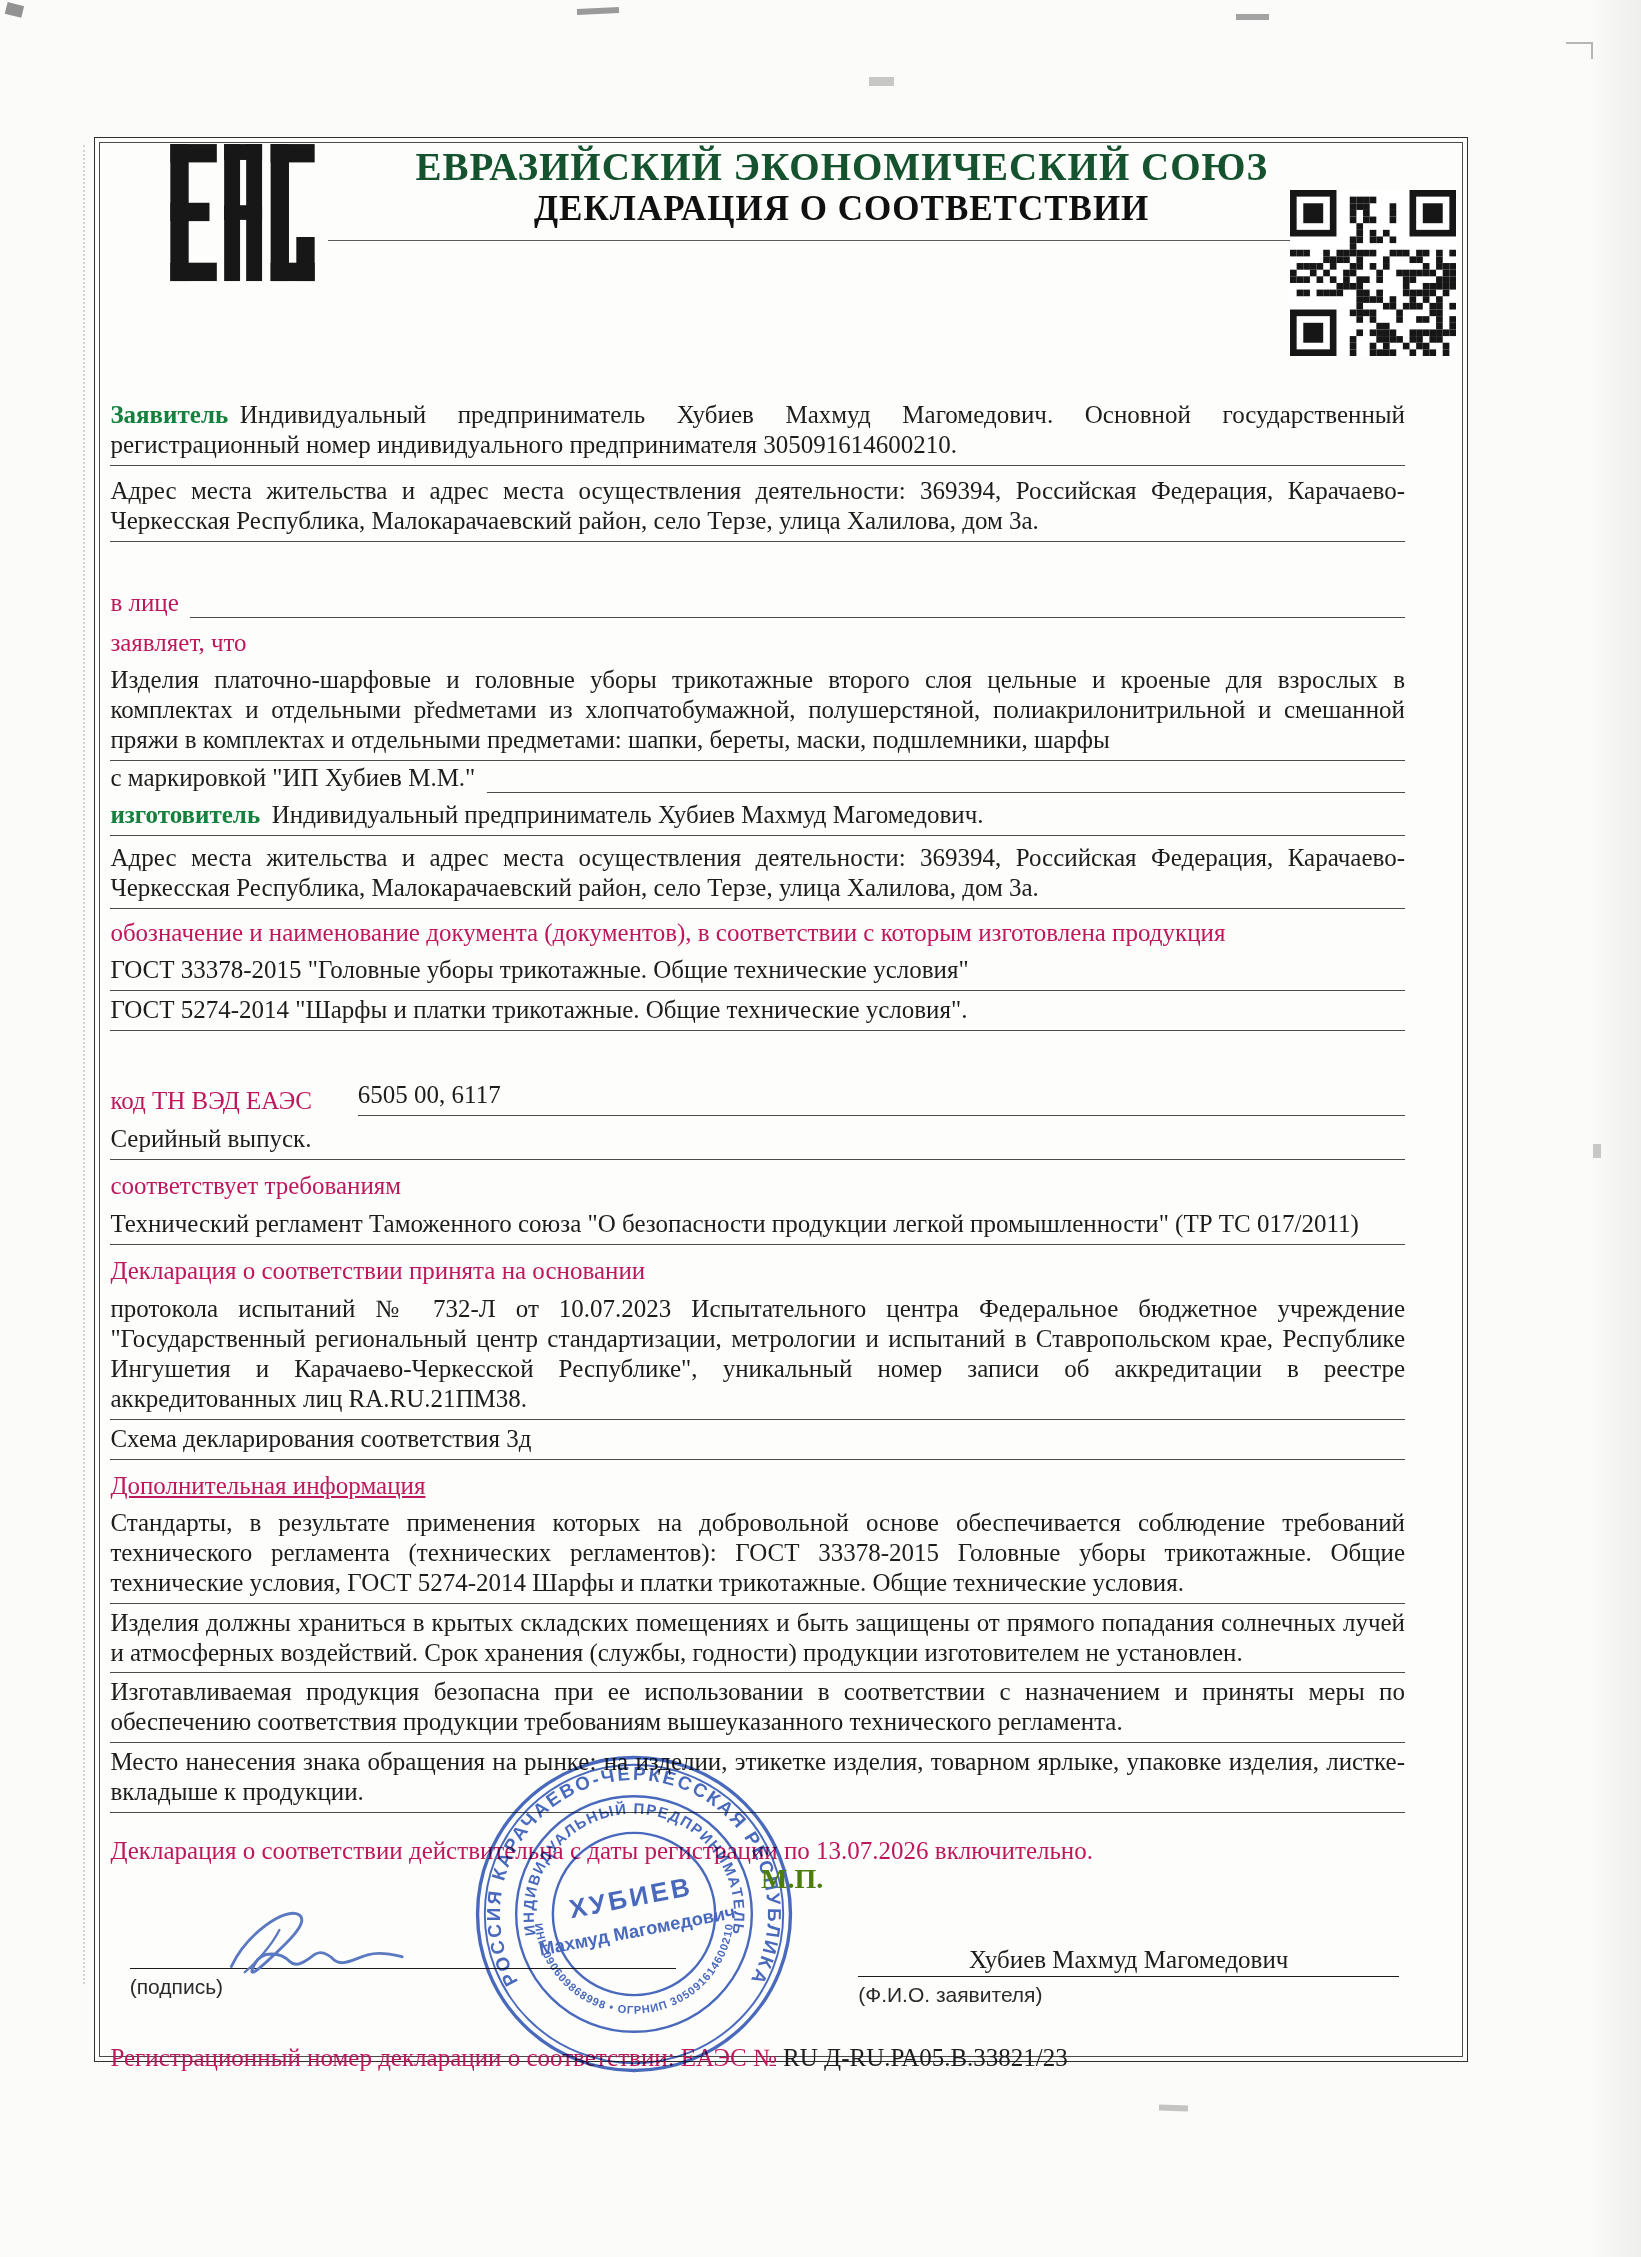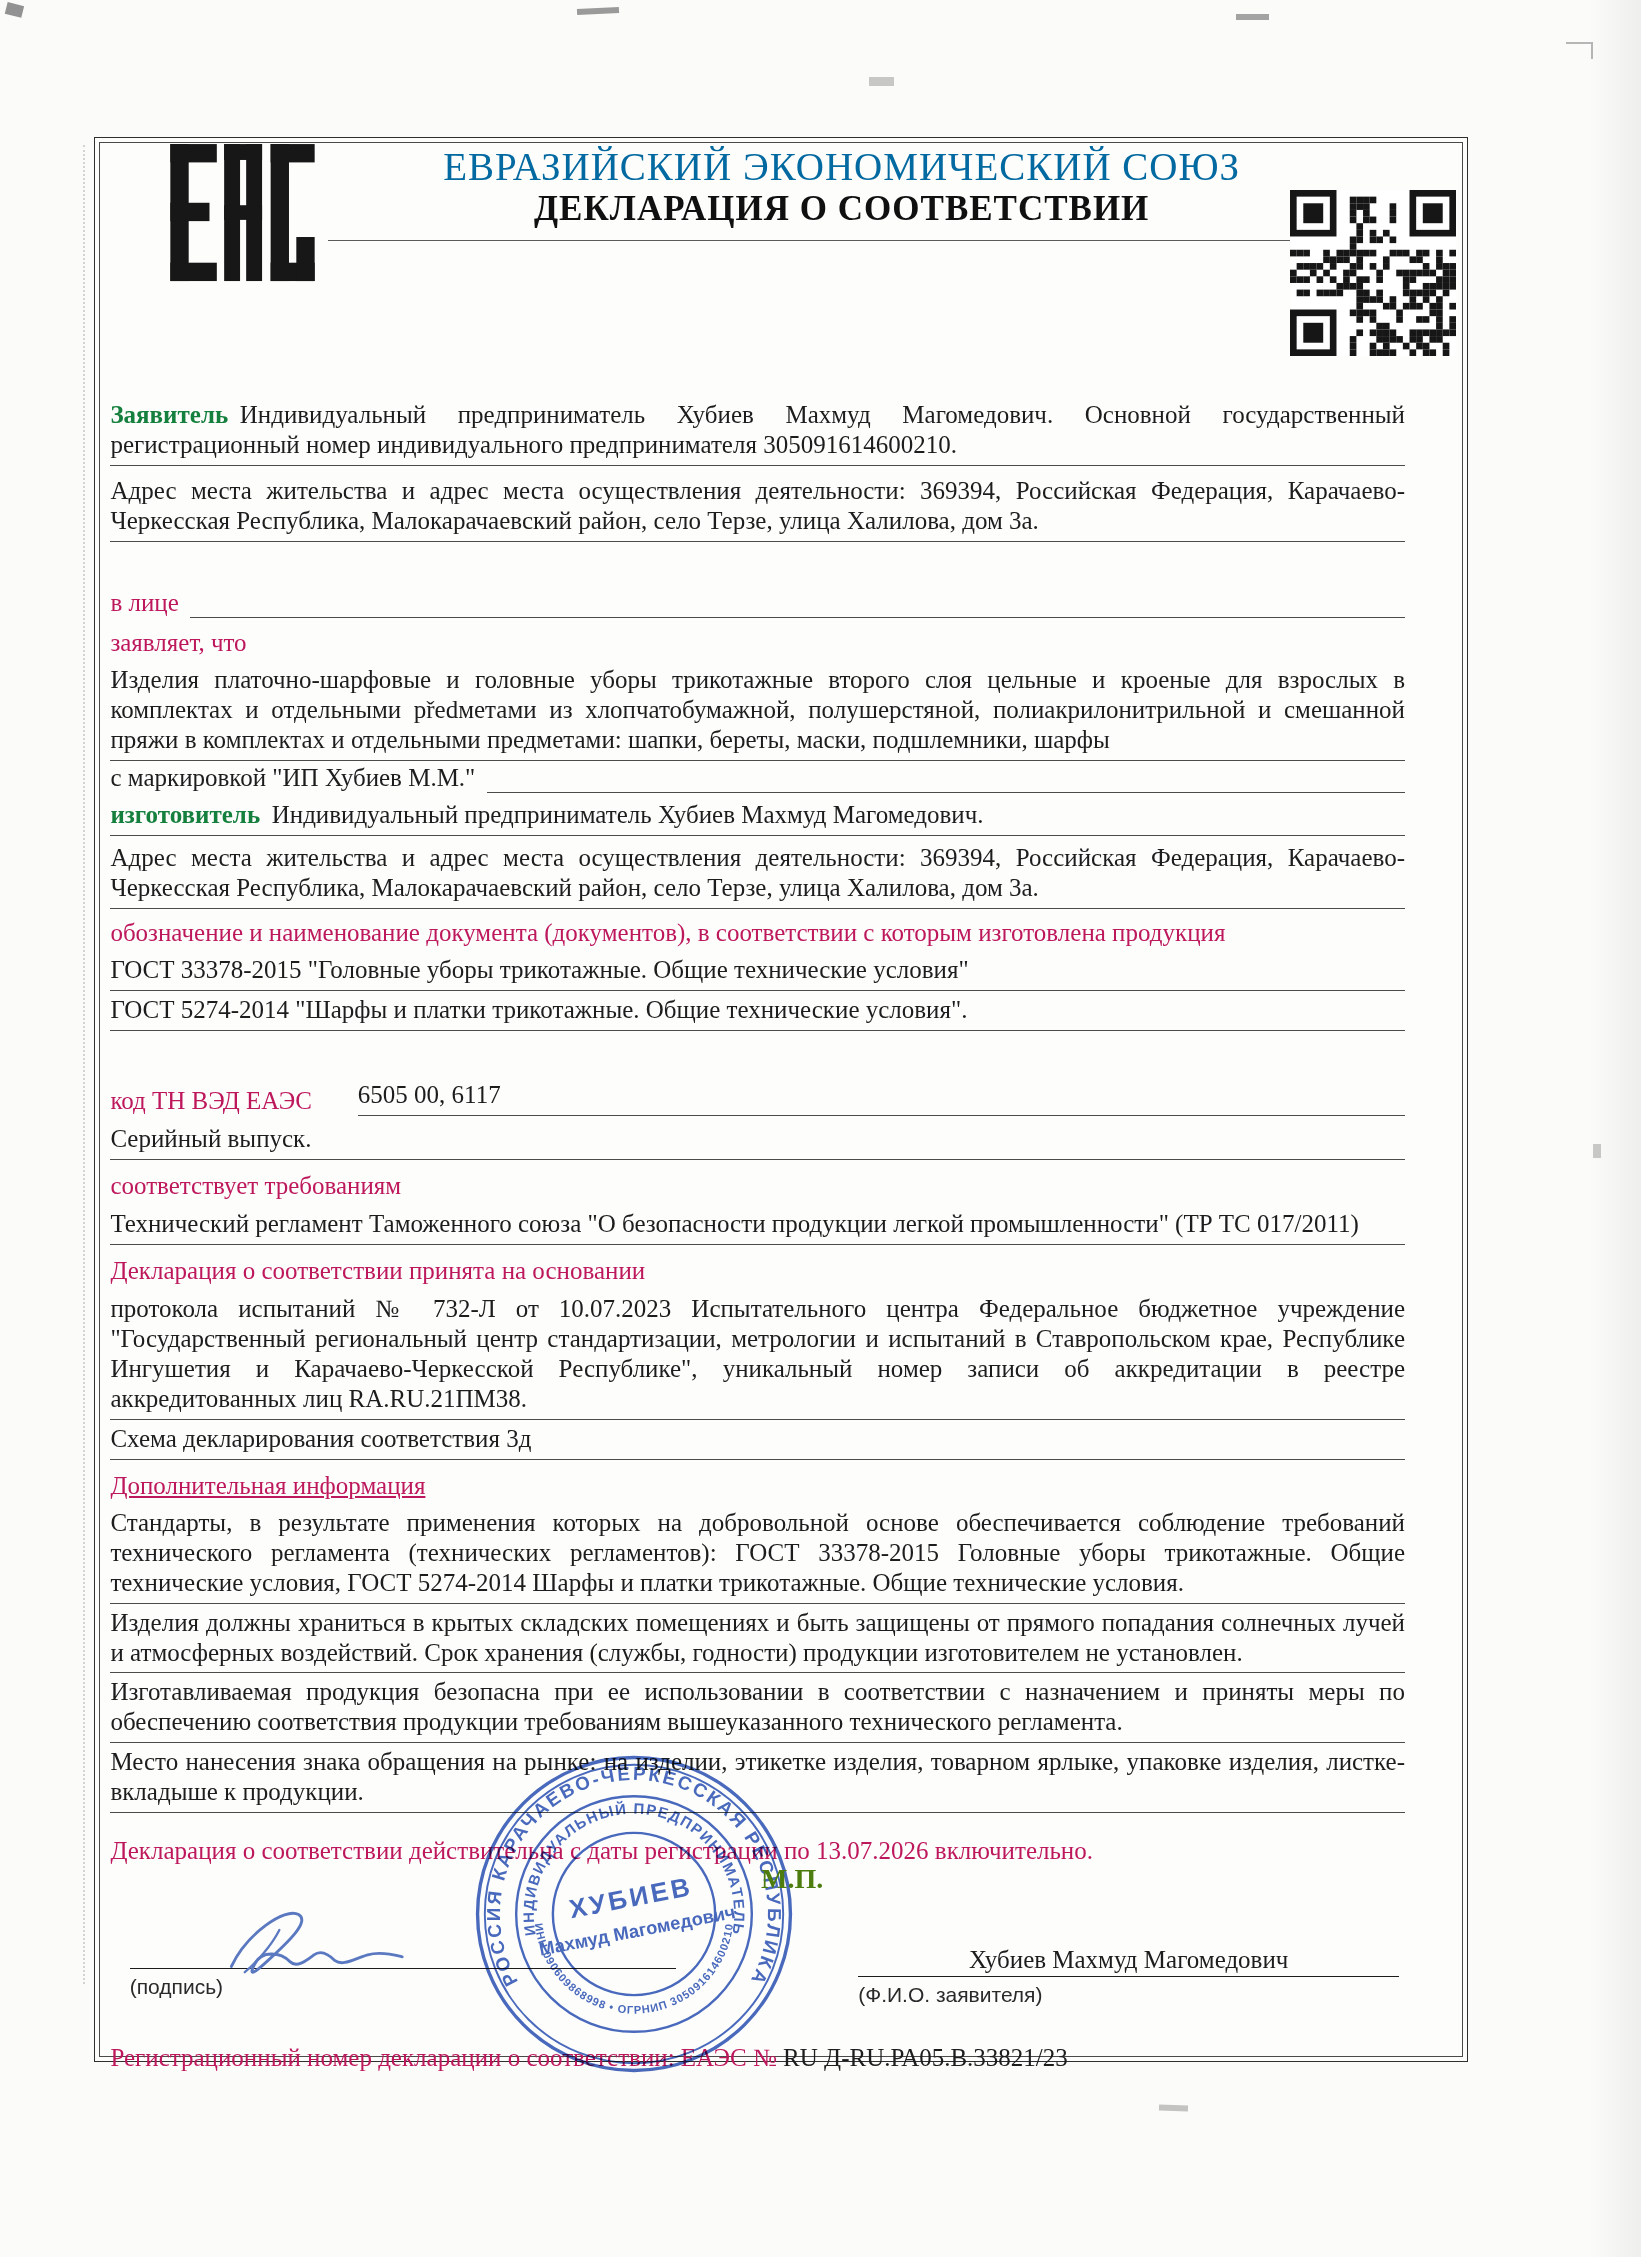--- a/index.html
+++ b/index.html
@@ -5,21 +5,21 @@
   html,body{margin:0;padding:0;width:1641px;height:2257px;background:#fbfbf9;
     font-family:"Liberation Serif",serif;color:#1d1d1d;position:relative;overflow:hidden;}
   body::after{content:"";position:absolute;right:0;top:0;bottom:0;width:53px;
     background:linear-gradient(to right,rgba(0,0,0,0),rgba(0,0,0,.05));pointer-events:none;}
   .doc{position:absolute;left:94px;top:137px;width:1372px;height:1923px;
     border:1.9px solid #2f2f2f;background:#fdfdfc;}
   .doc::before{content:"";position:absolute;inset:3.9px;border:1.9px solid #4a4a4a;pointer-events:none;}
   .content{position:relative;padding:0 62px 0 15.4px;height:100%;box-sizing:border-box;}
   
   .hdr{margin:7.7px 50px 0 218px;text-align:center;border-bottom:1.9px solid #5a5a5a;padding-bottom:11.6px;}
-  .t1{font-size:39px;font-weight:normal;letter-spacing:1px;line-height:42px;color:#0369a1;}
+  .t1{font-size:39px;font-weight:bold;letter-spacing:1px;line-height:42px;color:#14532d;}
   .t2{font-size:35px;font-weight:bold;letter-spacing:1px;line-height:41px;color:#101010;}
   .eac{position:absolute;left:68px;top:-11.6px;}
   .qr{position:absolute;left:1195px;top:44px;background:#fff;}
   
   .f{font-size:25px;line-height:30px;margin:6.8px 0 0 0;}
   .ul{border-bottom:1.9px solid #4b4b4b;padding-bottom:4.8px;}
   .just{text-align:justify;}
   .lbl{font-weight:bold;color:#15803d;margin-right:11.6px;}
   .hb{font-weight:normal;color:#be185d;margin-top:44px;}
   .row{display:flex;align-items:flex-end;}

